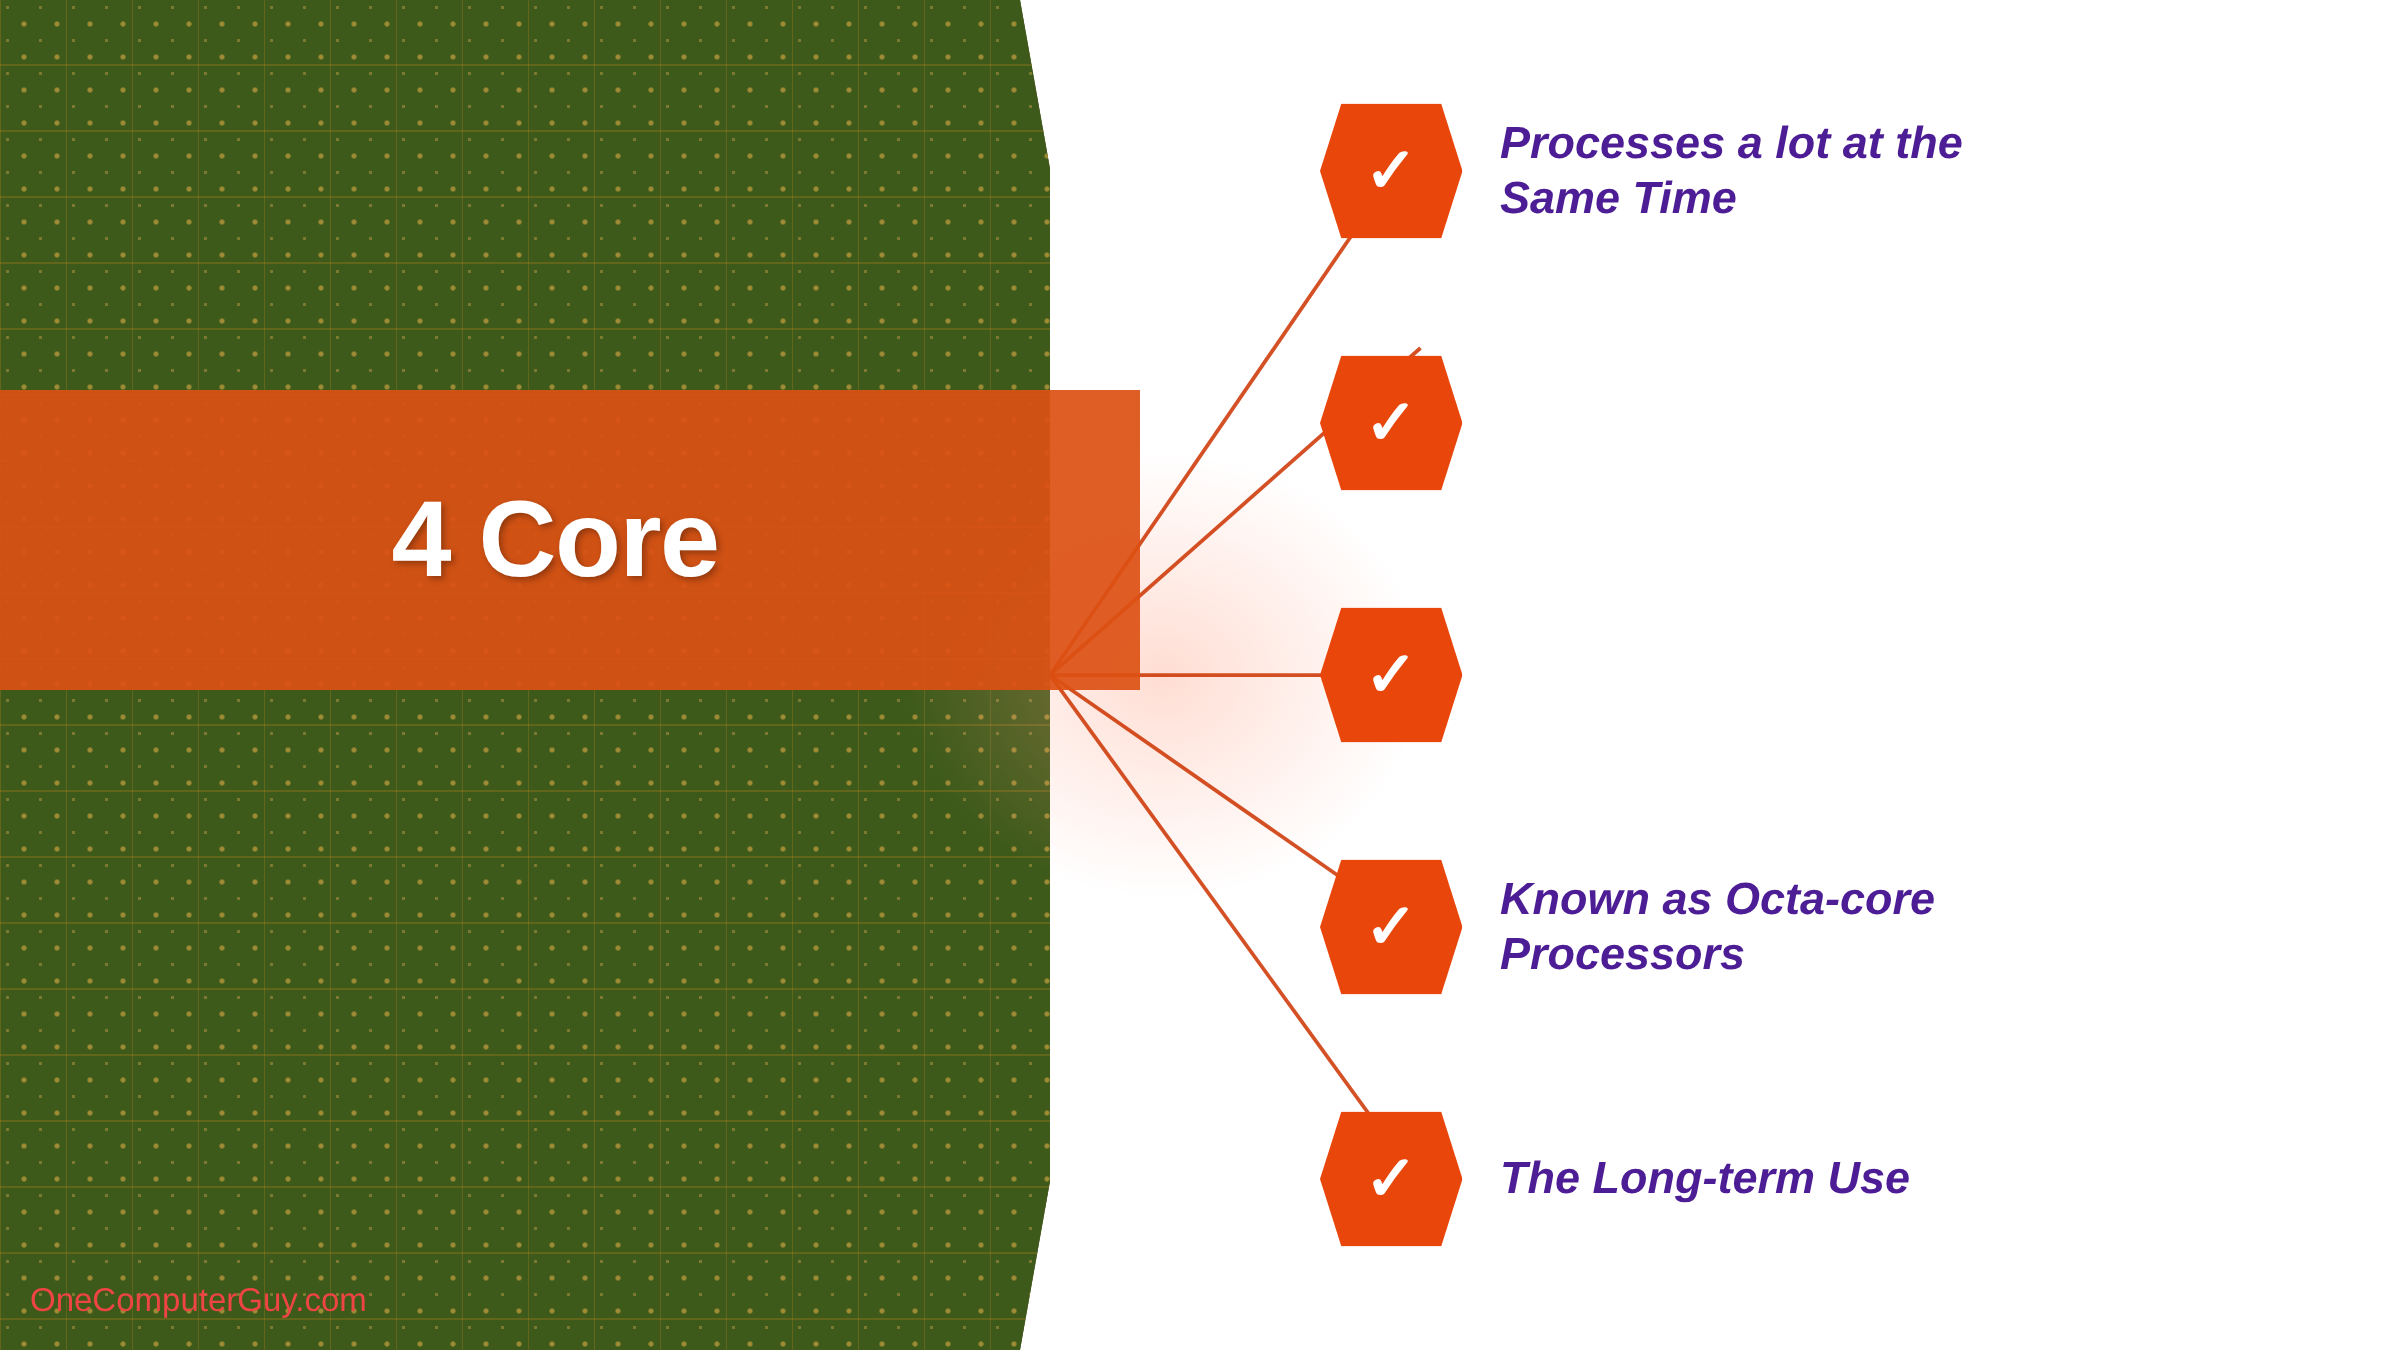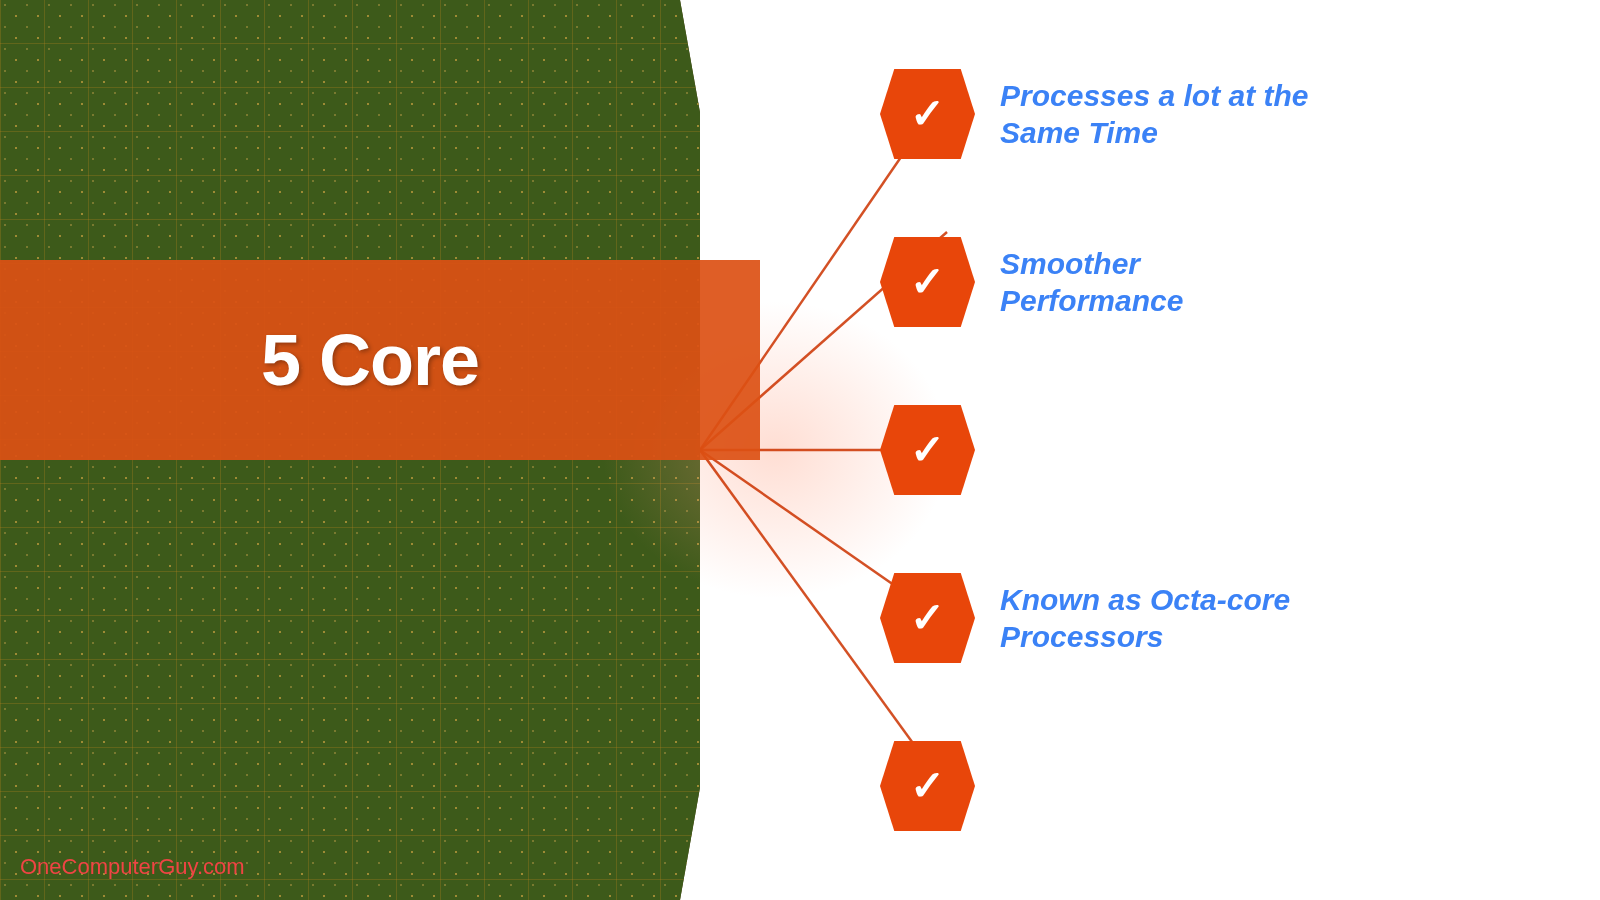--- a/index.html
+++ b/index.html
@@ -147,21 +147,21 @@
     }
 
     .checkmark {
       color: white;
       font-size: 42px;
       font-weight: 900;
       line-height: 1;
     }
 
     .feature-text {
-      color: #3b82f6;
+      color: #4c1d95;
       font-size: 30px;
       font-weight: 900;
       line-height: 1.25;
       font-style: italic;
     }
 
     
     .fan-svg {
       position: absolute;
       left: 0;
@@ -186,21 +186,21 @@
 <body>
 
 <div class="left-section">
   <div class="circuit-bg"></div>
   <div class="dots-layer"></div>
   <div class="dots-layer-2"></div>
   <div class="traces"></div>
 </div>
 
 <div class="orange-banner">
-  <span class="core-label">5 Core</span>
+  <span class="core-label">4 Core</span>
 </div>
 
 <div class="right-section">
 
   <div class="center-glow"></div>
 
   <svg class="fan-svg" viewBox="0 0 900 900" preserveAspectRatio="none">
 
     <line x1="0" y1="450" x2="247" y2="90" stroke="#cc3300" stroke-width="2.5" opacity="0.85"></line>
     <line x1="0" y1="450" x2="247" y2="232" stroke="#cc3300" stroke-width="2.5" opacity="0.85"></line>
@@ -215,38 +215,38 @@
       <div class="badge">
         <span class="checkmark">✓</span>
       </div>
       <div class="feature-text">Processes a lot at the<br>Same Time</div>
     </div>
 
     <div class="feature-item">
       <div class="badge">
         <span class="checkmark">✓</span>
       </div>
-      <div class="feature-text">Smoother<br>Performance</div>
     </div>
 
     <div class="feature-item">
       <div class="badge">
         <span class="checkmark">✓</span>
       </div>
     </div>
 
     <div class="feature-item">
       <div class="badge">
         <span class="checkmark">✓</span>
       </div>
       <div class="feature-text">Known as Octa-core<br>Processors</div>
     </div>
 
     <div class="feature-item">
       <div class="badge">
         <span class="checkmark">✓</span>
       </div>
+      <div class="feature-text">The Long-term Use</div>
     </div>
 
   </div>
 </div>
 
 <div class="website-credit">OneComputerGuy.com</div>
 
 </body></html>

